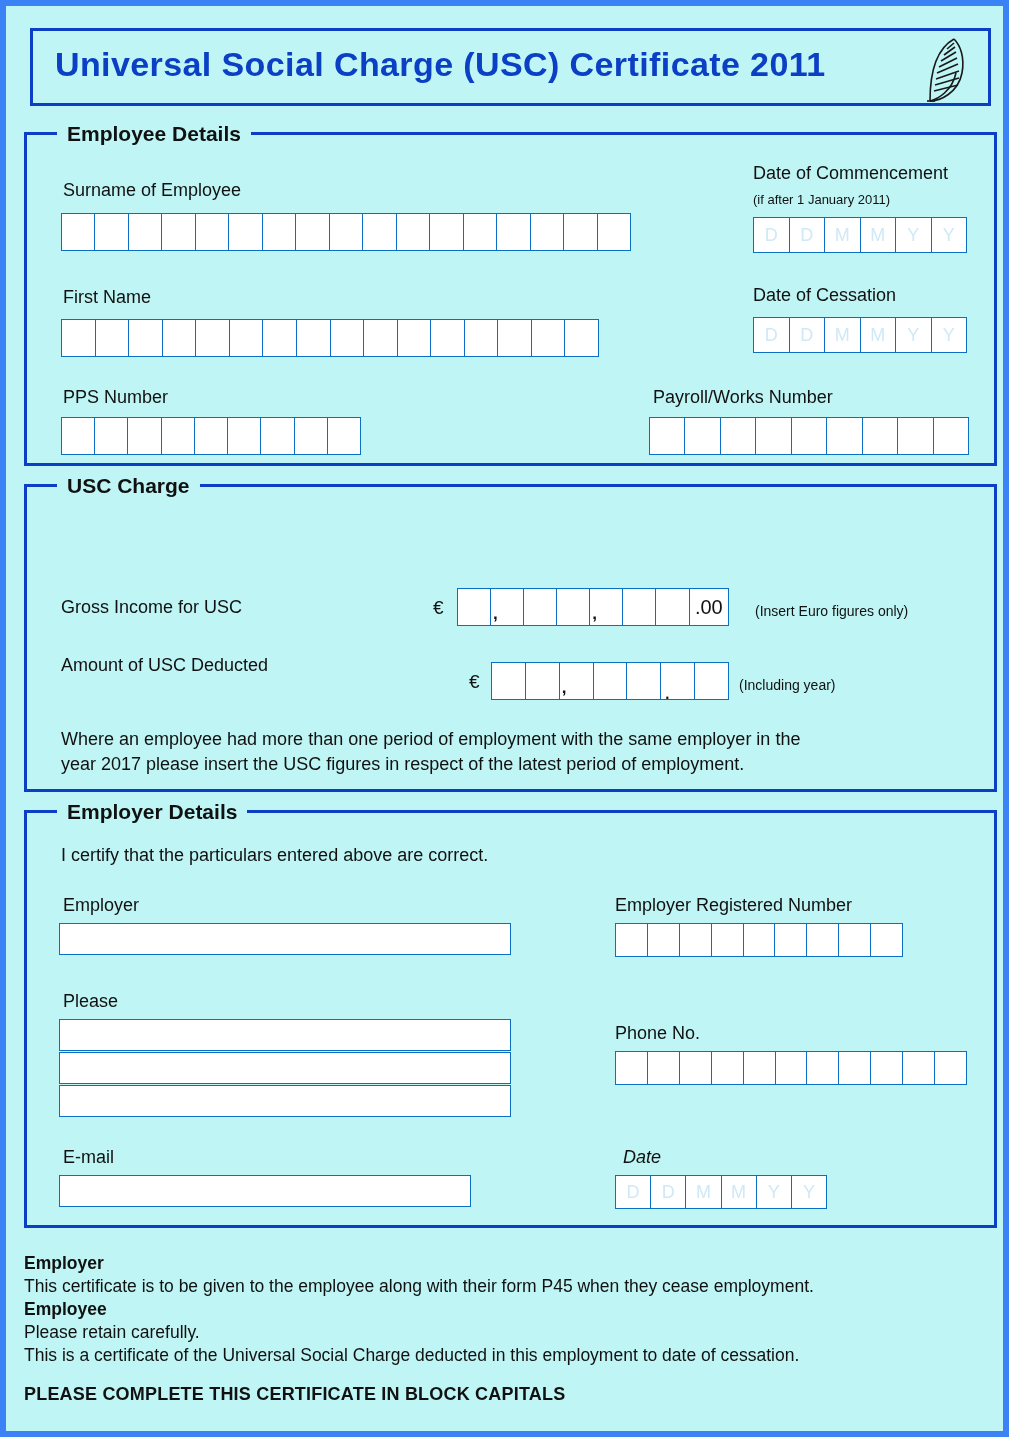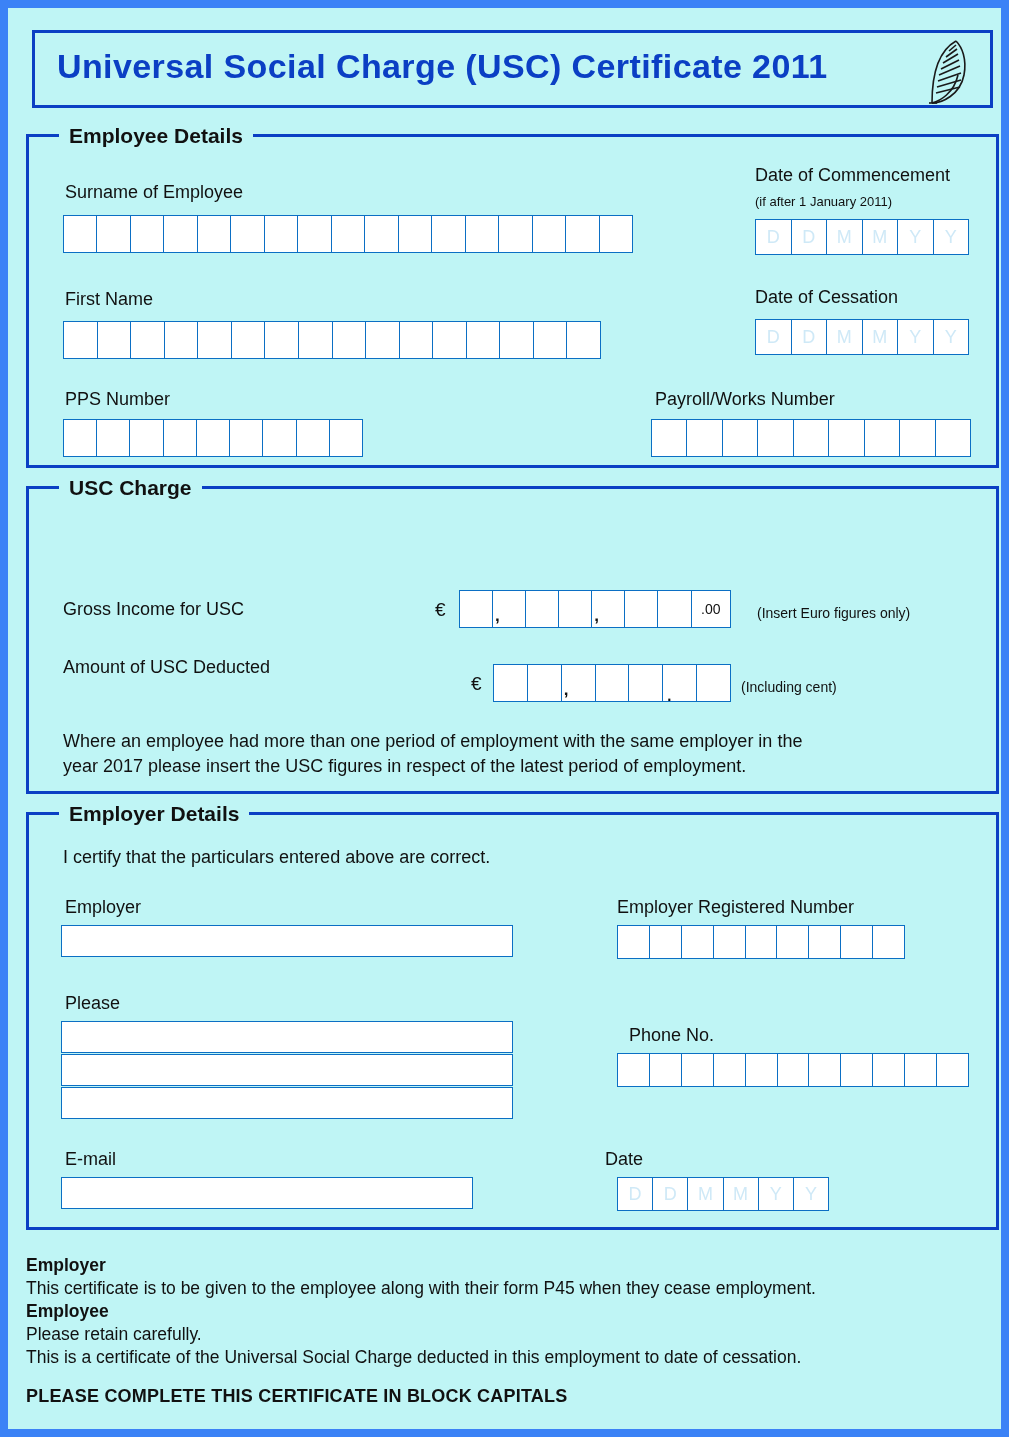--- a/index.html
+++ b/index.html
@@ -8,21 +8,21 @@
     background: #ffffff;
   }
   body {
     font-family: "Liberation Sans", sans-serif;
   }
   #page {
     position: relative;
     width: 1009px;
     height: 1437px;
     background: #bff5f5;
-    border: 8px solid #3b82f6;
+    border: 6px solid #3b82f6;
     box-sizing: border-box;
     overflow: hidden;
   }
   
   .title-box {
     position: absolute;
     left: 24px;
     top: 22px;
     width: 961px;
     height: 78px;
@@ -132,21 +132,21 @@
     left: 2px;
     bottom: 1px;
     font-size: 17px;
     color: #111111;
     font-weight: bold;
   }
   .money .cell.tail {
     display: flex;
     align-items: center;
     justify-content: center;
-    font-size: 14px;
+    font-size: 20px;
     color: #111111;
   }
   .money .cell .dot {
     position: absolute;
     left: 3px;
     bottom: 0px;
     font-size: 22px;
     color: #111111;
     line-height: 14px;
   }
@@ -322,21 +322,21 @@
         <div class="cell" style="flex: 1 1 0px;">
           <span class="sep">,</span>
         </div>
         <div class="cell" style="flex: 1 1 0px;"></div>
         <div class="cell" style="flex: 1 1 0px;"></div>
         <div class="cell" style="flex: 1 1 0px;">
           <span class="dot">.</span>
         </div>
         <div class="cell" style="flex: 1 1 0px;"></div>
       </div>
-    <div class="lbl-note" style="left:712px; top:190px;">(Including cent)</div>
+    <div class="lbl-note" style="left:712px; top:190px;">(Including year)</div>
 
     <div class="para" style="left:34px; top:240px; width:900px;">
       <span>Where an employee had more than one period of employment with the same employer in the</span><br>
       <span>year 2017 please insert the USC figures in respect of the latest period of employment.</span>
     </div>
   </div>
 
   <div class="section" style="left:18px; top:804px; width:973px; height:418px;">
     <div class="legend">Employer Details</div>
 
@@ -359,36 +359,36 @@
         <div class="cell" style="flex: 1 1 0px;"></div>
         <div class="cell" style="flex: 1 1 0px;"></div>
         <div class="cell" style="flex: 1 1 0px;"></div>
         <div class="cell" style="flex: 1 1 0px;"></div>
         <div class="cell" style="flex: 1 1 0px;"></div>
         <div class="cell" style="flex: 1 1 0px;"></div>
         <div class="cell" style="flex: 1 1 0px;"></div>
         <div class="cell" style="flex: 1 1 0px;"></div>
       </div>
 
-    <div class="lbl" style="left:600px; top:210px;">Phone No.</div>
+    <div class="lbl" style="left:588px; top:210px;">Phone No.</div>
     <div class="comb" id="phone-comb" style="left:588px; top:238px; width:352px; height:34px;">
         <div class="cell" style="flex: 1 1 0px;"></div>
         <div class="cell" style="flex: 1 1 0px;"></div>
         <div class="cell" style="flex: 1 1 0px;"></div>
         <div class="cell" style="flex: 1 1 0px;"></div>
         <div class="cell" style="flex: 1 1 0px;"></div>
         <div class="cell" style="flex: 1 1 0px;"></div>
         <div class="cell" style="flex: 1 1 0px;"></div>
         <div class="cell" style="flex: 1 1 0px;"></div>
         <div class="cell" style="flex: 1 1 0px;"></div>
         <div class="cell" style="flex: 1 1 0px;"></div>
         <div class="cell" style="flex: 1 1 0px;"></div>
       </div>
 
-    <div class="lbl" style="left:576px; top:334px;">Date</div>
+    <div class="lbl" style="left:596px; top:334px;font-style:italic;">Date</div>
     <div class="comb date" id="empdate-comb" style="left:588px; top:362px; width:212px; height:34px;">
         <div class="cell" style="flex: 1 1 0px;">D</div>
         <div class="cell" style="flex: 1 1 0px;">D</div>
         <div class="cell" style="flex: 1 1 0px;">M</div>
         <div class="cell" style="flex: 1 1 0px;">M</div>
         <div class="cell" style="flex: 1 1 0px;">Y</div>
         <div class="cell" style="flex: 1 1 0px;">Y</div>
       </div>
   </div>
 

